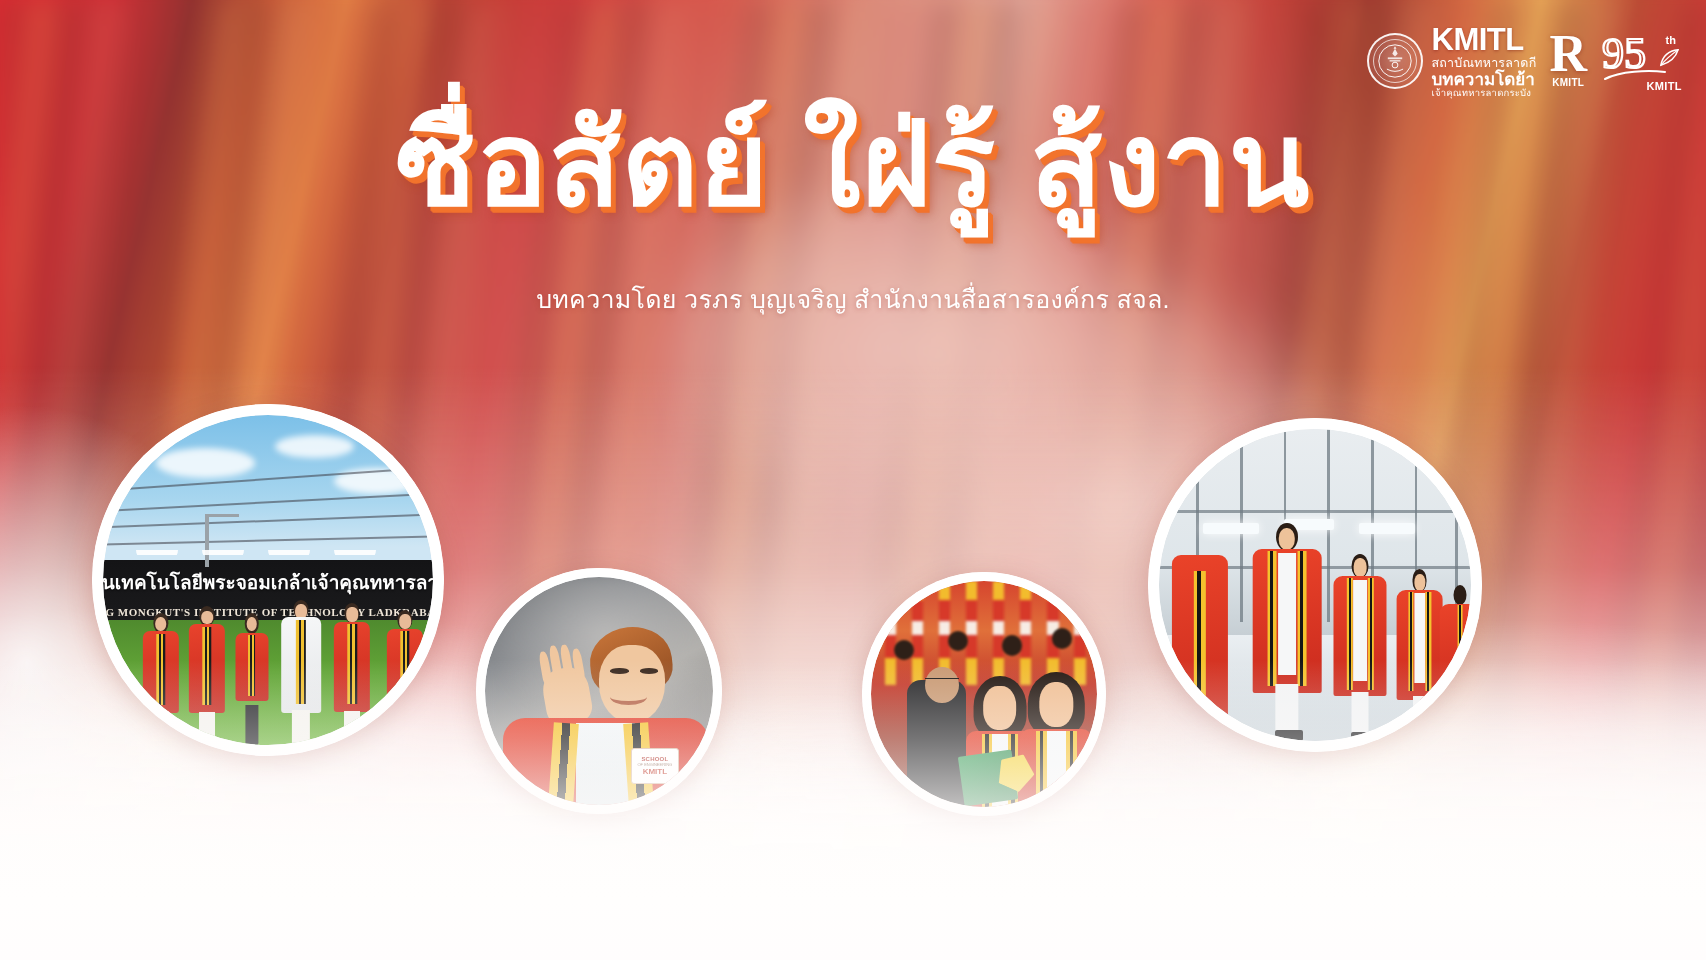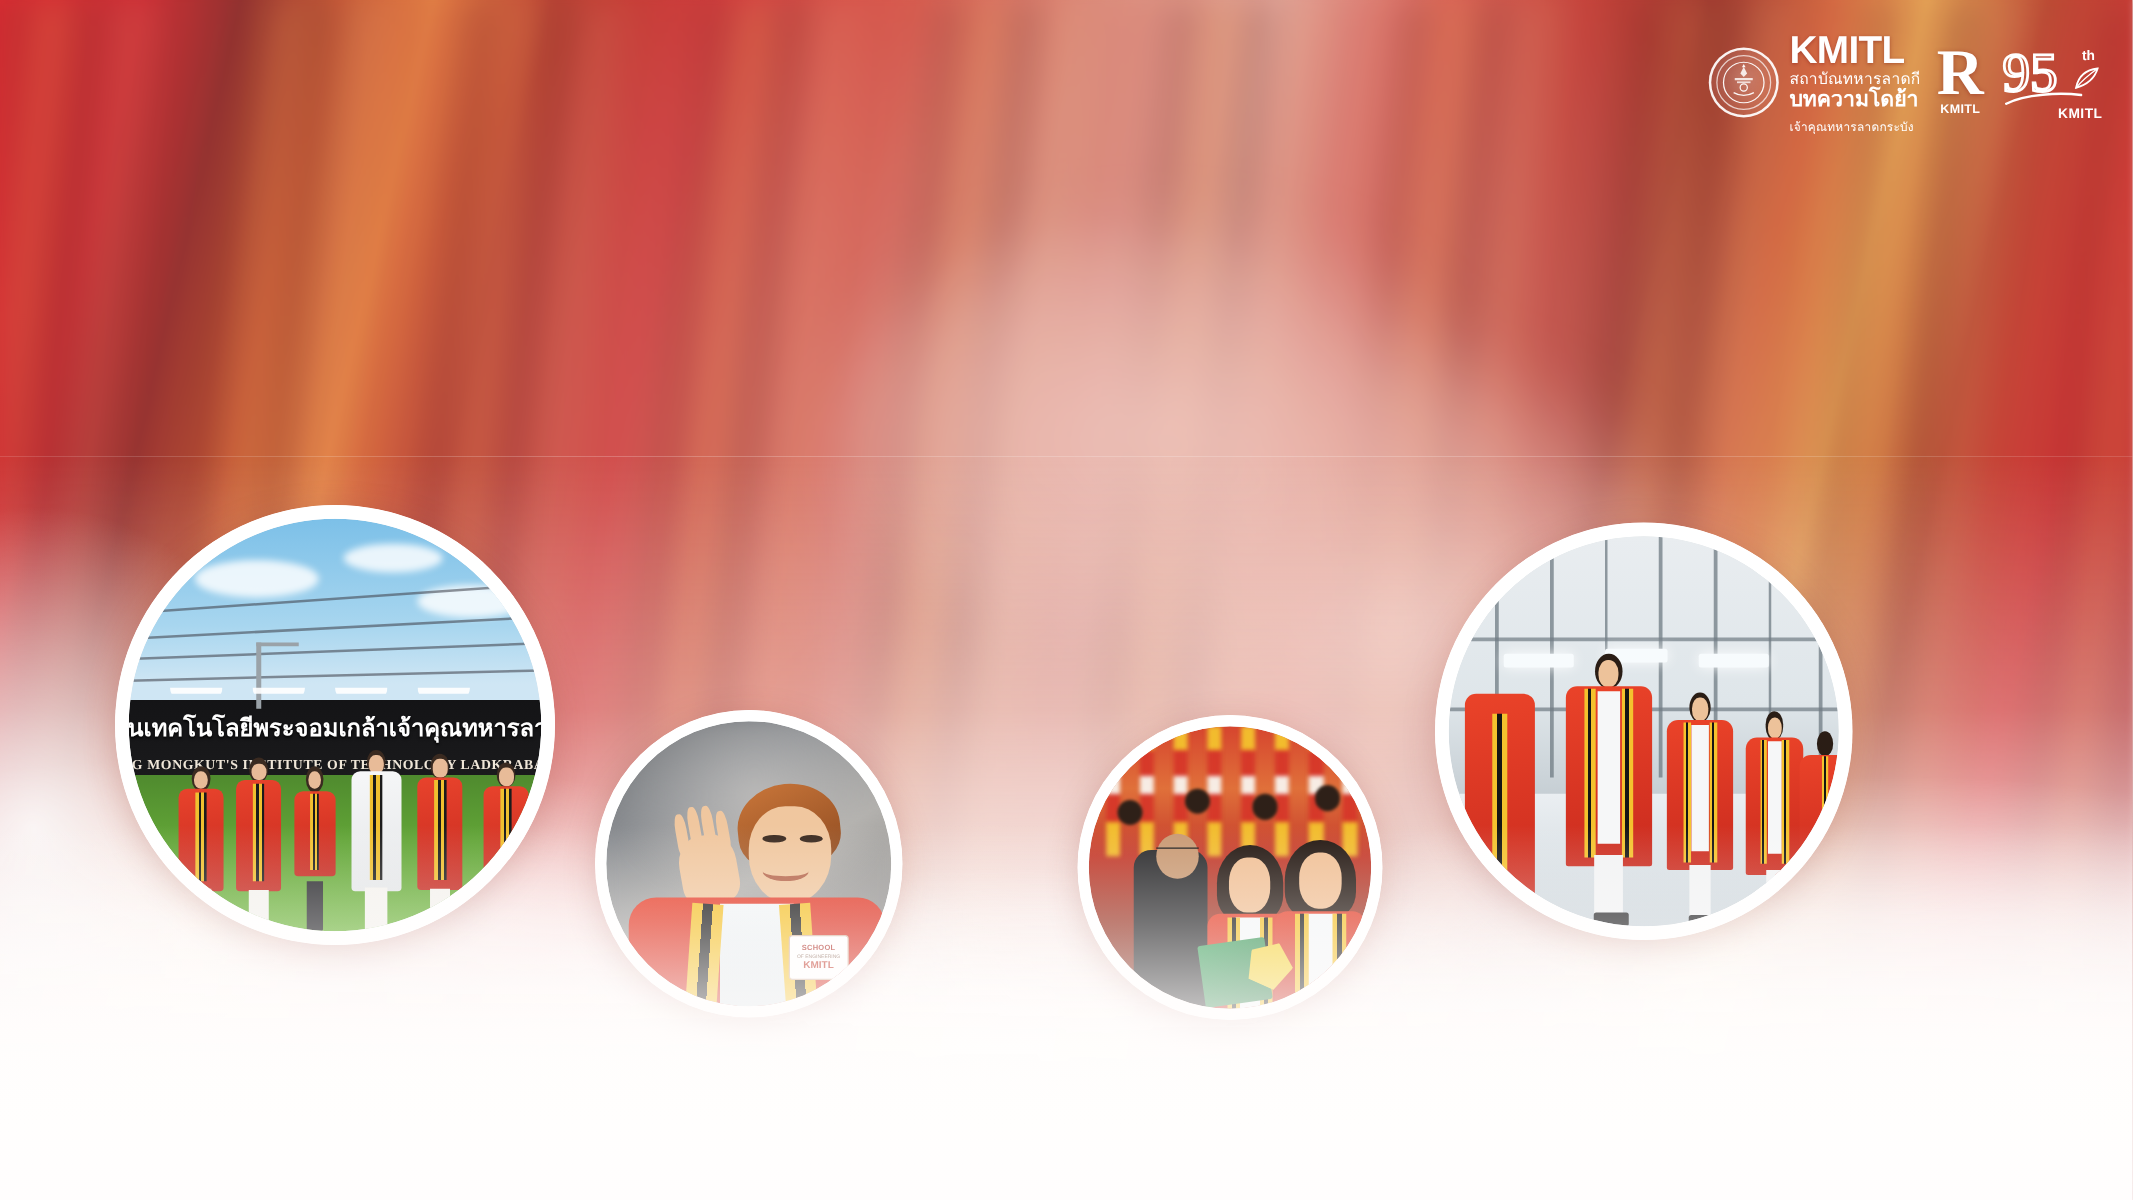--- a/index.html
+++ b/index.html
@@ -92,21 +92,21 @@
   }
   .seal svg { width:36px; height:36px; opacity:0.95; }
   .kmitl-wordmark { display:flex; flex-direction:column; line-height:1; }
   .kmitl-main {
     font-size:31px; font-weight:bold; color:#fff;
     letter-spacing:-0.5px;
     text-shadow:0 1px 3px rgba(120,20,20,0.45);
   }
   .kmitl-th1 { font-size:12.5px; color:#fff; margin-top:2px; letter-spacing:0.2px; }
   .kmitl-th2 { font-size:17px; color:#fff; font-weight:bold; margin-top:1px; }
-  .kmitl-th3 { font-size:9.5px; color:#fff; margin-top:10px; letter-spacing:0.2px; }
+  .kmitl-th3 { font-size:9.5px; color:#fff; margin-top:0; letter-spacing:0.2px; }
 
   .r-mark {
     display:flex; flex-direction:column; align-items:center;
     margin-left:4px;
   }
   .r-glyph {
     font-size:52px; font-weight:bold; color:#fff; line-height:0.82;
     font-family:"Liberation Serif", serif;
     text-shadow:0 1px 4px rgba(120,20,20,0.4);
   }
@@ -342,20 +342,22 @@
       <span class="anniv-swoosh">
         <svg viewBox="0 0 62 12" aria-hidden="true">
           <path d="M1 10 C16 2 44 1 61 3" fill="none" stroke="#fff" stroke-width="2" stroke-linecap="round"></path>
         </svg>
       </span>
       <span class="anniv-label">KMITL</span>
     </div>
   </div>
 
   <div class="headline-wrap">
+    <div class="headline">ซื่อสัตย์ ใฝ่รู้ สู้งาน</div>
+    <div class="byline">บทความโดย วรภร บุญเจริญ สำนักงานสื่อสารองค์กร สจล.</div>
   </div>
 
   <div class="photo p1">
     <div class="inner">
       <div class="scene-banner">
         <div class="sc-cloud" style="left:16%;top:10%;width:30%;height:9%;"></div>
         <div class="sc-cloud" style="left:52%;top:6%;width:24%;height:7%;"></div>
         <div class="sc-cloud" style="left:70%;top:16%;width:26%;height:8%;"></div>
         <div class="sc-wire" style="left:-6%;top:23%;width:116%;transform:rotate(-4deg);"></div>
         <div class="sc-wire" style="left:-6%;top:29%;width:116%;transform:rotate(-3deg);"></div>

